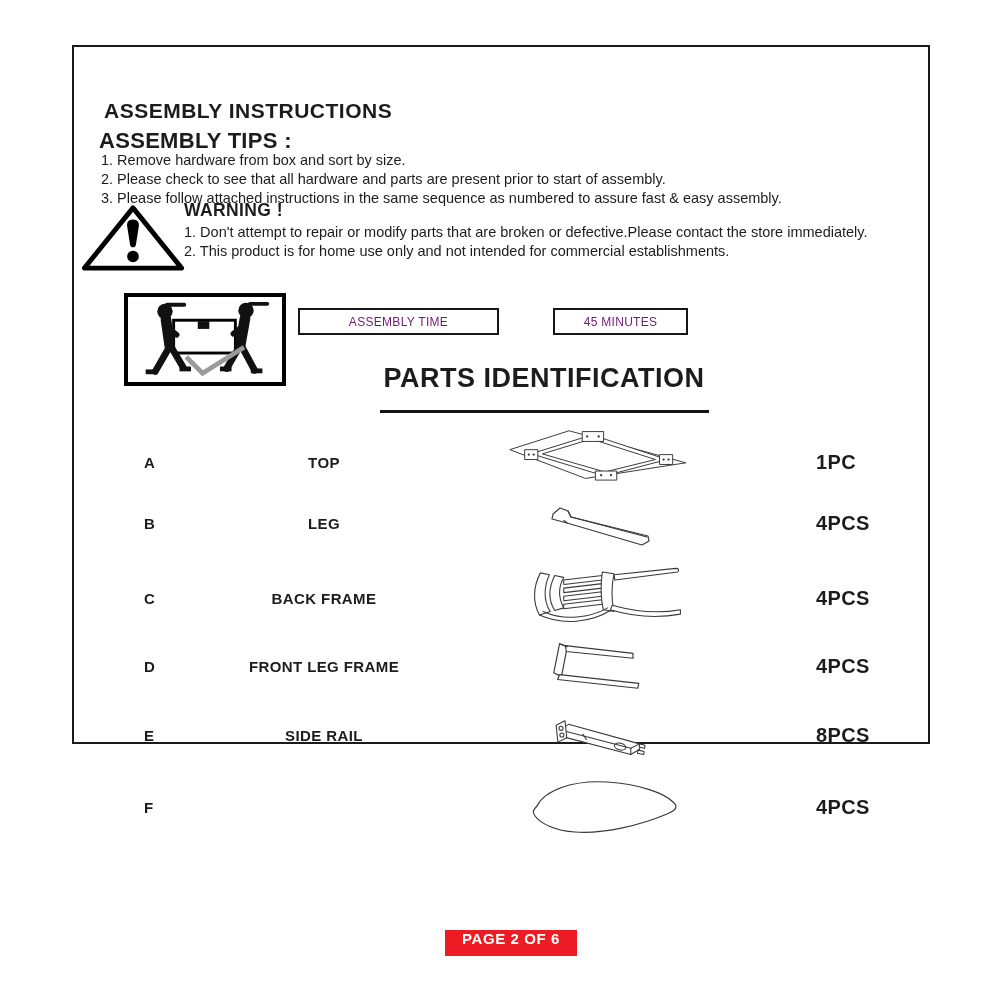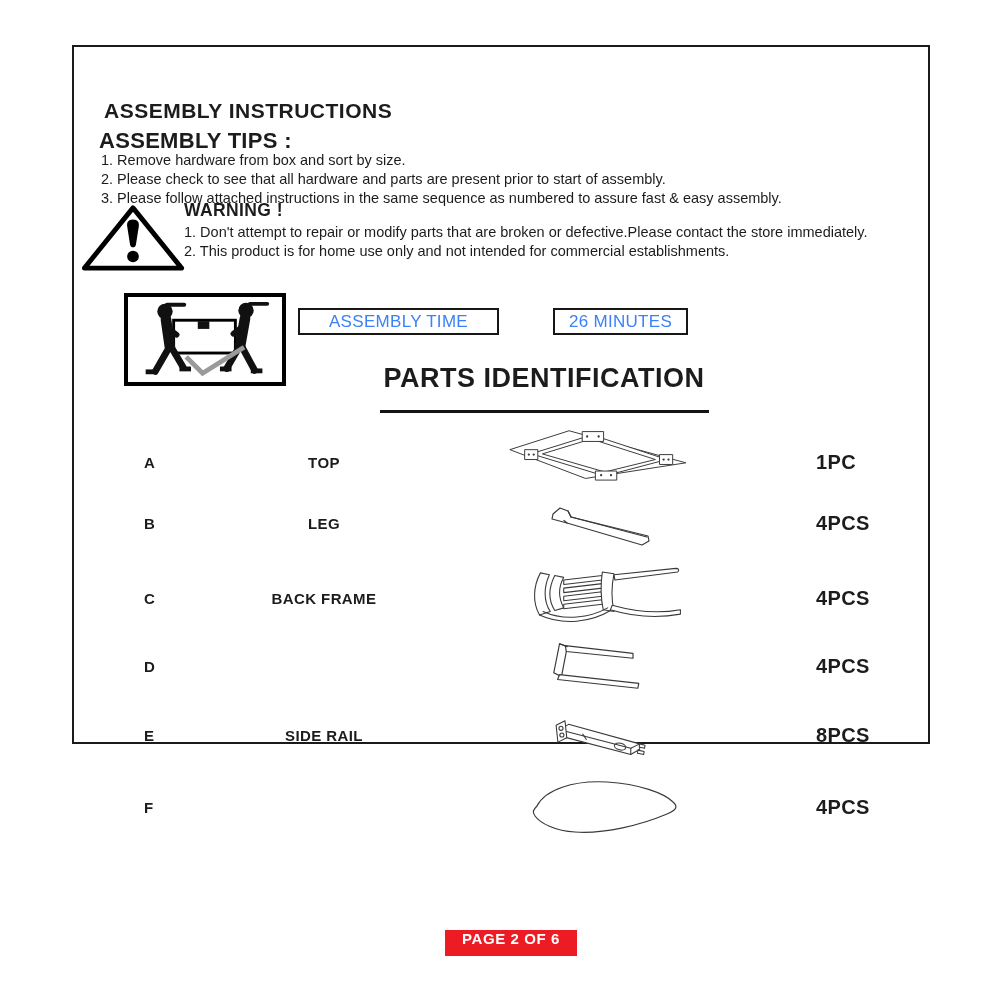--- a/index.html
+++ b/index.html
@@ -19,22 +19,22 @@
   .tip-line{white-space:nowrap;}
   .warning-triangle{left:4px;top:156px;width:110px;height:70px;}
   .warning-heading{left:110px;top:153px;font-size:17.5px;font-weight:bold;letter-spacing:.4px;}
   .warning-items{left:110px;top:176px;width:705px;font-size:14.5px;line-height:18.5px;}
   .warning-item{padding-left:24px;text-indent:-24px;}
   .carry-box{
     left:50px;top:246px;width:162px;height:93px;border:4px solid #000;
     box-sizing:border-box;display:flex;align-items:center;justify-content:center;
   }
   .time-label-box,.time-value-box{
-    border:2px solid #161616;box-sizing:border-box;font-size:17px;
-    display:flex;align-items:center;justify-content:center;color:#3b82f6;letter-spacing:.3px;
+    border:2px solid #161616;box-sizing:border-box;font-size:12px;
+    display:flex;align-items:center;justify-content:center;color:#701a75;letter-spacing:.3px;
   }
   .time-label-box{left:224px;top:261px;width:201px;height:27px;}
   .time-value-box{left:479px;top:261px;width:135px;height:27px;}
   .parts-title-wrap{left:120px;top:316px;width:700px;text-align:center;}
   .parts-title{
     display:inline-block;font-size:27px;font-weight:bold;letter-spacing:.5px;
     border-bottom:3px solid #141414;padding:0 4px 16px 4px;
   }
   .part-row{position:absolute;left:0;width:858px;}
   #row-a{top:378px;height:74px;}
@@ -116,21 +116,21 @@
         <path d="M114,48 L128,74" stroke-width="7"></path>
       </g>
       <path d="M57,60 L74,77 L117,50" fill="none" stroke="#9a9a9a" stroke-width="5"></path>
     </svg>
   </div>
 
   <div class="abs time-label-box">
     <span>ASSEMBLY TIME</span>
   </div>
   <div class="abs time-value-box">
-    <span>26 MINUTES</span>
+    <span>45 MINUTES</span>
   </div>
 
   <div class="abs parts-title-wrap">
     <span class="parts-title">PARTS IDENTIFICATION</span>
   </div>
 
   <div class="part-row" id="row-a">
     <div class="part-letter">A</div>
     <div class="part-label">TOP</div>
     <div class="part-art">
@@ -185,20 +185,21 @@
         <path class="fw" d="M115,47 C140,54 165,57 191,52 L191,57 C163,62 136,59 113,52 Z"></path>
         <path class="ln" d="M34,58 C60,70 92,66 113,53"></path>
         <path class="ln" d="M38,54 C62,65 90,61 110,50"></path>
       </svg>
     </div>
     <div class="part-qty">4PCS</div>
   </div>
 
   <div class="part-row" id="row-d">
     <div class="part-letter">D</div>
+    <div class="part-label">FRONT LEG FRAME</div>
     <div class="part-art">
       <svg viewBox="0 0 110 60">
         <path class="fw" d="M14,7 L22,10 L16,41 L8,37 Z"></path>
         <path class="fw" d="M20,9 L90,17 L90,22 L21,15 Z"></path>
         <path class="fw" d="M14,39 L96,48 L95,53 L12,44 Z"></path>
         <path class="ln" d="M14,7 L22,10"></path>
       </svg>
     </div>
     <div class="part-qty">4PCS</div>
   </div>

